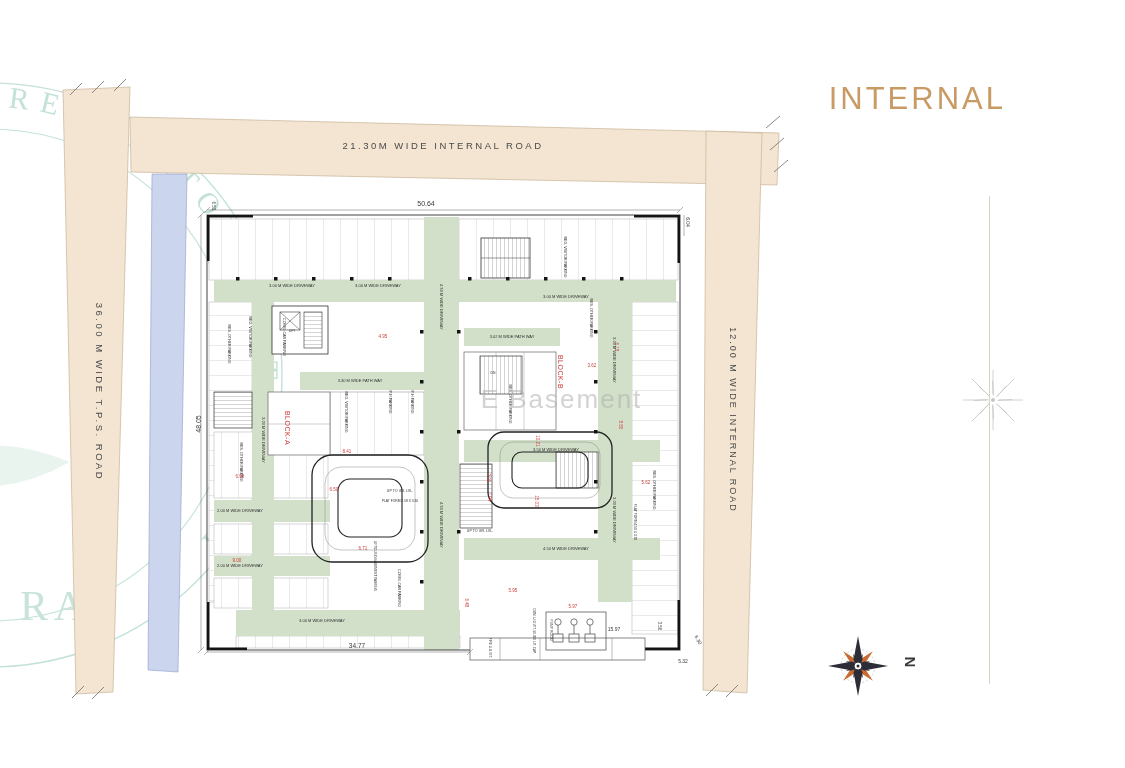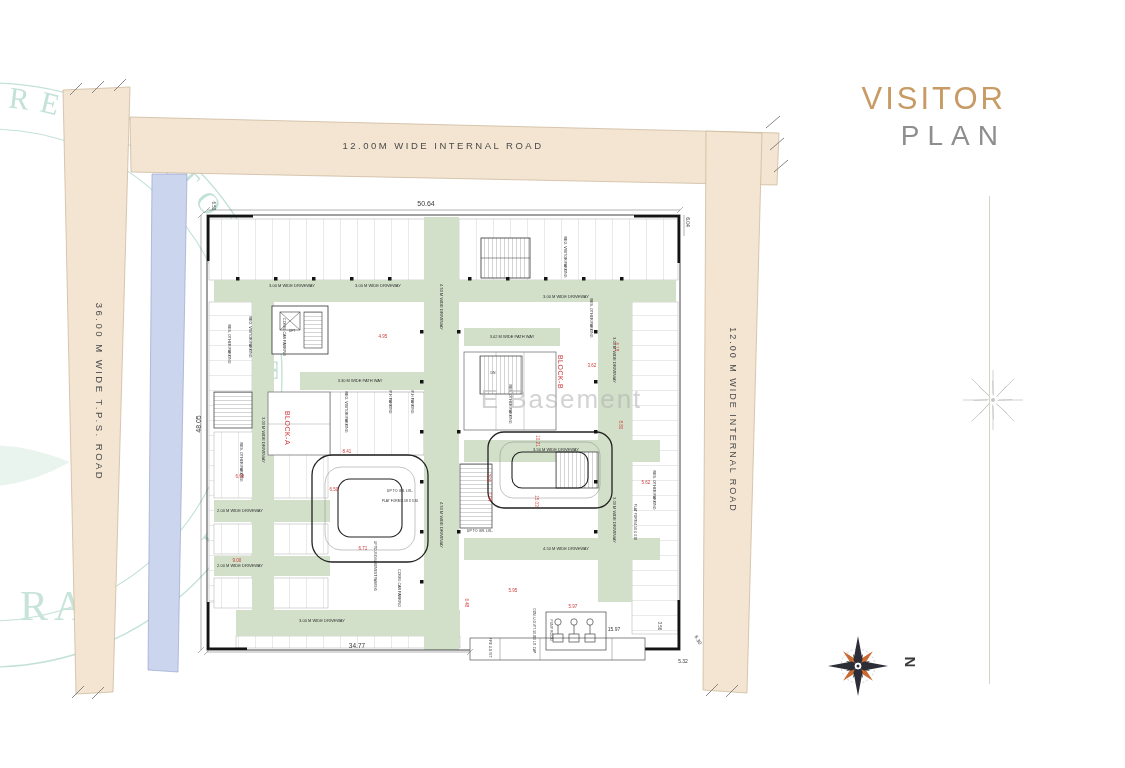--- a/index.html
+++ b/index.html
@@ -237,21 +237,21 @@
         <path d="M0,-30 L4.5,-6 L0,-1 L-4.5,-6 Z" fill="#2d2d38" transform="rotate(180)"></path>
         <path d="M0,-30 L4.5,-6 L0,-1 L-4.5,-6 Z" fill="#2d2d38" transform="rotate(270)"></path>
         <circle r="4" fill="#fff" stroke="#2d2d38" stroke-width="1"></circle>
         <circle r="1.5" fill="#2d2d38"></circle>
       </g>
       <text transform="translate(905,662) rotate(90)" font-size="15" font-weight="bold" fill="#3a3a3a" text-anchor="middle" font-family="Liberation Sans, sans-serif">N</text>
     </g>
   </svg>
 
   <div id="labels-layer">
-      <span class="lbl" style="left: 443px; top: 146px; font-size: 9.5px; color: rgb(74, 74, 74); letter-spacing: 2.5px; transform: translate(-50%, -50%) rotate(0deg);">12.00M  WIDE  INTERNAL  ROAD</span>
+      <span class="lbl" style="left: 443px; top: 146px; font-size: 9.5px; color: rgb(74, 74, 74); letter-spacing: 2.5px; transform: translate(-50%, -50%) rotate(0deg);">21.30M  WIDE  INTERNAL  ROAD</span>
       <span class="lbl" style="left: 99px; top: 392px; font-size: 9.5px; color: rgb(74, 74, 74); letter-spacing: 2.5px; transform: translate(-50%, -50%) rotate(90deg);">36.00 M WIDE  T.P.S.  ROAD</span>
       <span class="lbl" style="left: 732px; top: 420px; font-size: 9px; color: rgb(74, 74, 74); letter-spacing: 2px; transform: translate(-50%, -50%) rotate(90deg);">12.00 M WIDE  INTERNAL  ROAD</span>
       <span class="lbl" style="left: 426px; top: 203px; font-size: 7px; color: rgb(58, 58, 58); transform: translate(-50%, -50%) rotate(0deg);">50.64</span>
       <span class="lbl" style="left: 198px; top: 424px; font-size: 7px; color: rgb(58, 58, 58); transform: translate(-50%, -50%) rotate(-90deg);">48.05</span>
       <span class="lbl" style="left: 357px; top: 646px; font-size: 6.5px; color: rgb(58, 58, 58); transform: translate(-50%, -50%) rotate(0deg);">34.77</span>
       <span class="lbl" style="left: 687px; top: 222px; font-size: 5px; color: rgb(58, 58, 58); transform: translate(-50%, -50%) rotate(90deg);">6.04</span>
       <span class="lbl" style="left: 213px; top: 206px; font-size: 4.5px; color: rgb(58, 58, 58); transform: translate(-50%, -50%) rotate(90deg);">6.50</span>
       <span class="lbl" style="left: 614px; top: 629px; font-size: 5px; color: rgb(58, 58, 58); transform: translate(-50%, -50%) rotate(0deg);">15.97</span>
       <span class="lbl" style="left: 659px; top: 626px; font-size: 4.5px; color: rgb(58, 58, 58); transform: translate(-50%, -50%) rotate(90deg);">3.56</span>
       <span class="lbl" style="left: 698px; top: 640px; font-size: 5px; color: rgb(58, 58, 58); transform: translate(-50%, -50%) rotate(60deg);">6.30</span>
@@ -309,18 +309,17 @@
       <span class="lbl" style="left: 374px; top: 566px; font-size: 3.2px; color: rgb(47, 47, 47); transform: translate(-50%, -50%) rotate(90deg);">UP TO 2ND BASEMENT PARKING</span>
       <span class="lbl" style="left: 550px; top: 630px; font-size: 3.4px; color: rgb(47, 47, 47); transform: translate(-50%, -50%) rotate(90deg);">PUMP ROOM</span>
       <span class="lbl" style="left: 533px; top: 631px; font-size: 3.1px; color: rgb(47, 47, 47); transform: translate(-50%, -50%) rotate(90deg);">DOM. U.G.W.T. 50,000 LIT. CAP.</span>
       <span class="lbl" style="left: 489px; top: 648px; font-size: 3.1px; color: rgb(47, 47, 47); transform: translate(-50%, -50%) rotate(90deg);">FIRE U.G.W.T.</span>
       <span class="lbl" style="left: 493px; top: 374px; font-size: 3.4px; color: rgb(47, 47, 47); transform: translate(-50%, -50%) rotate(0deg);">DN</span>
       <span class="lbl" style="left: 292px; top: 331px; font-size: 3px; color: rgb(47, 47, 47); transform: translate(-50%, -50%) rotate(0deg);">LIFT</span>
       <span class="lbl" style="left: 540px; top: 399px; font-size: 26px; color: rgba(175, 175, 175, 0.55); letter-spacing: 2px; transform: translate(-50%, -50%) rotate(0deg); padding-left: 43px;">E Basement</span>
     </div>
 
   <div class="title-block">
-    <div class="t2">VISITOR</div>
-    <div class="t3">PLAN</div>
+    <div class="t2">INTERNAL</div>
   </div>
   <div class="vline"></div>
 
 </div>
 
 </body></html>

